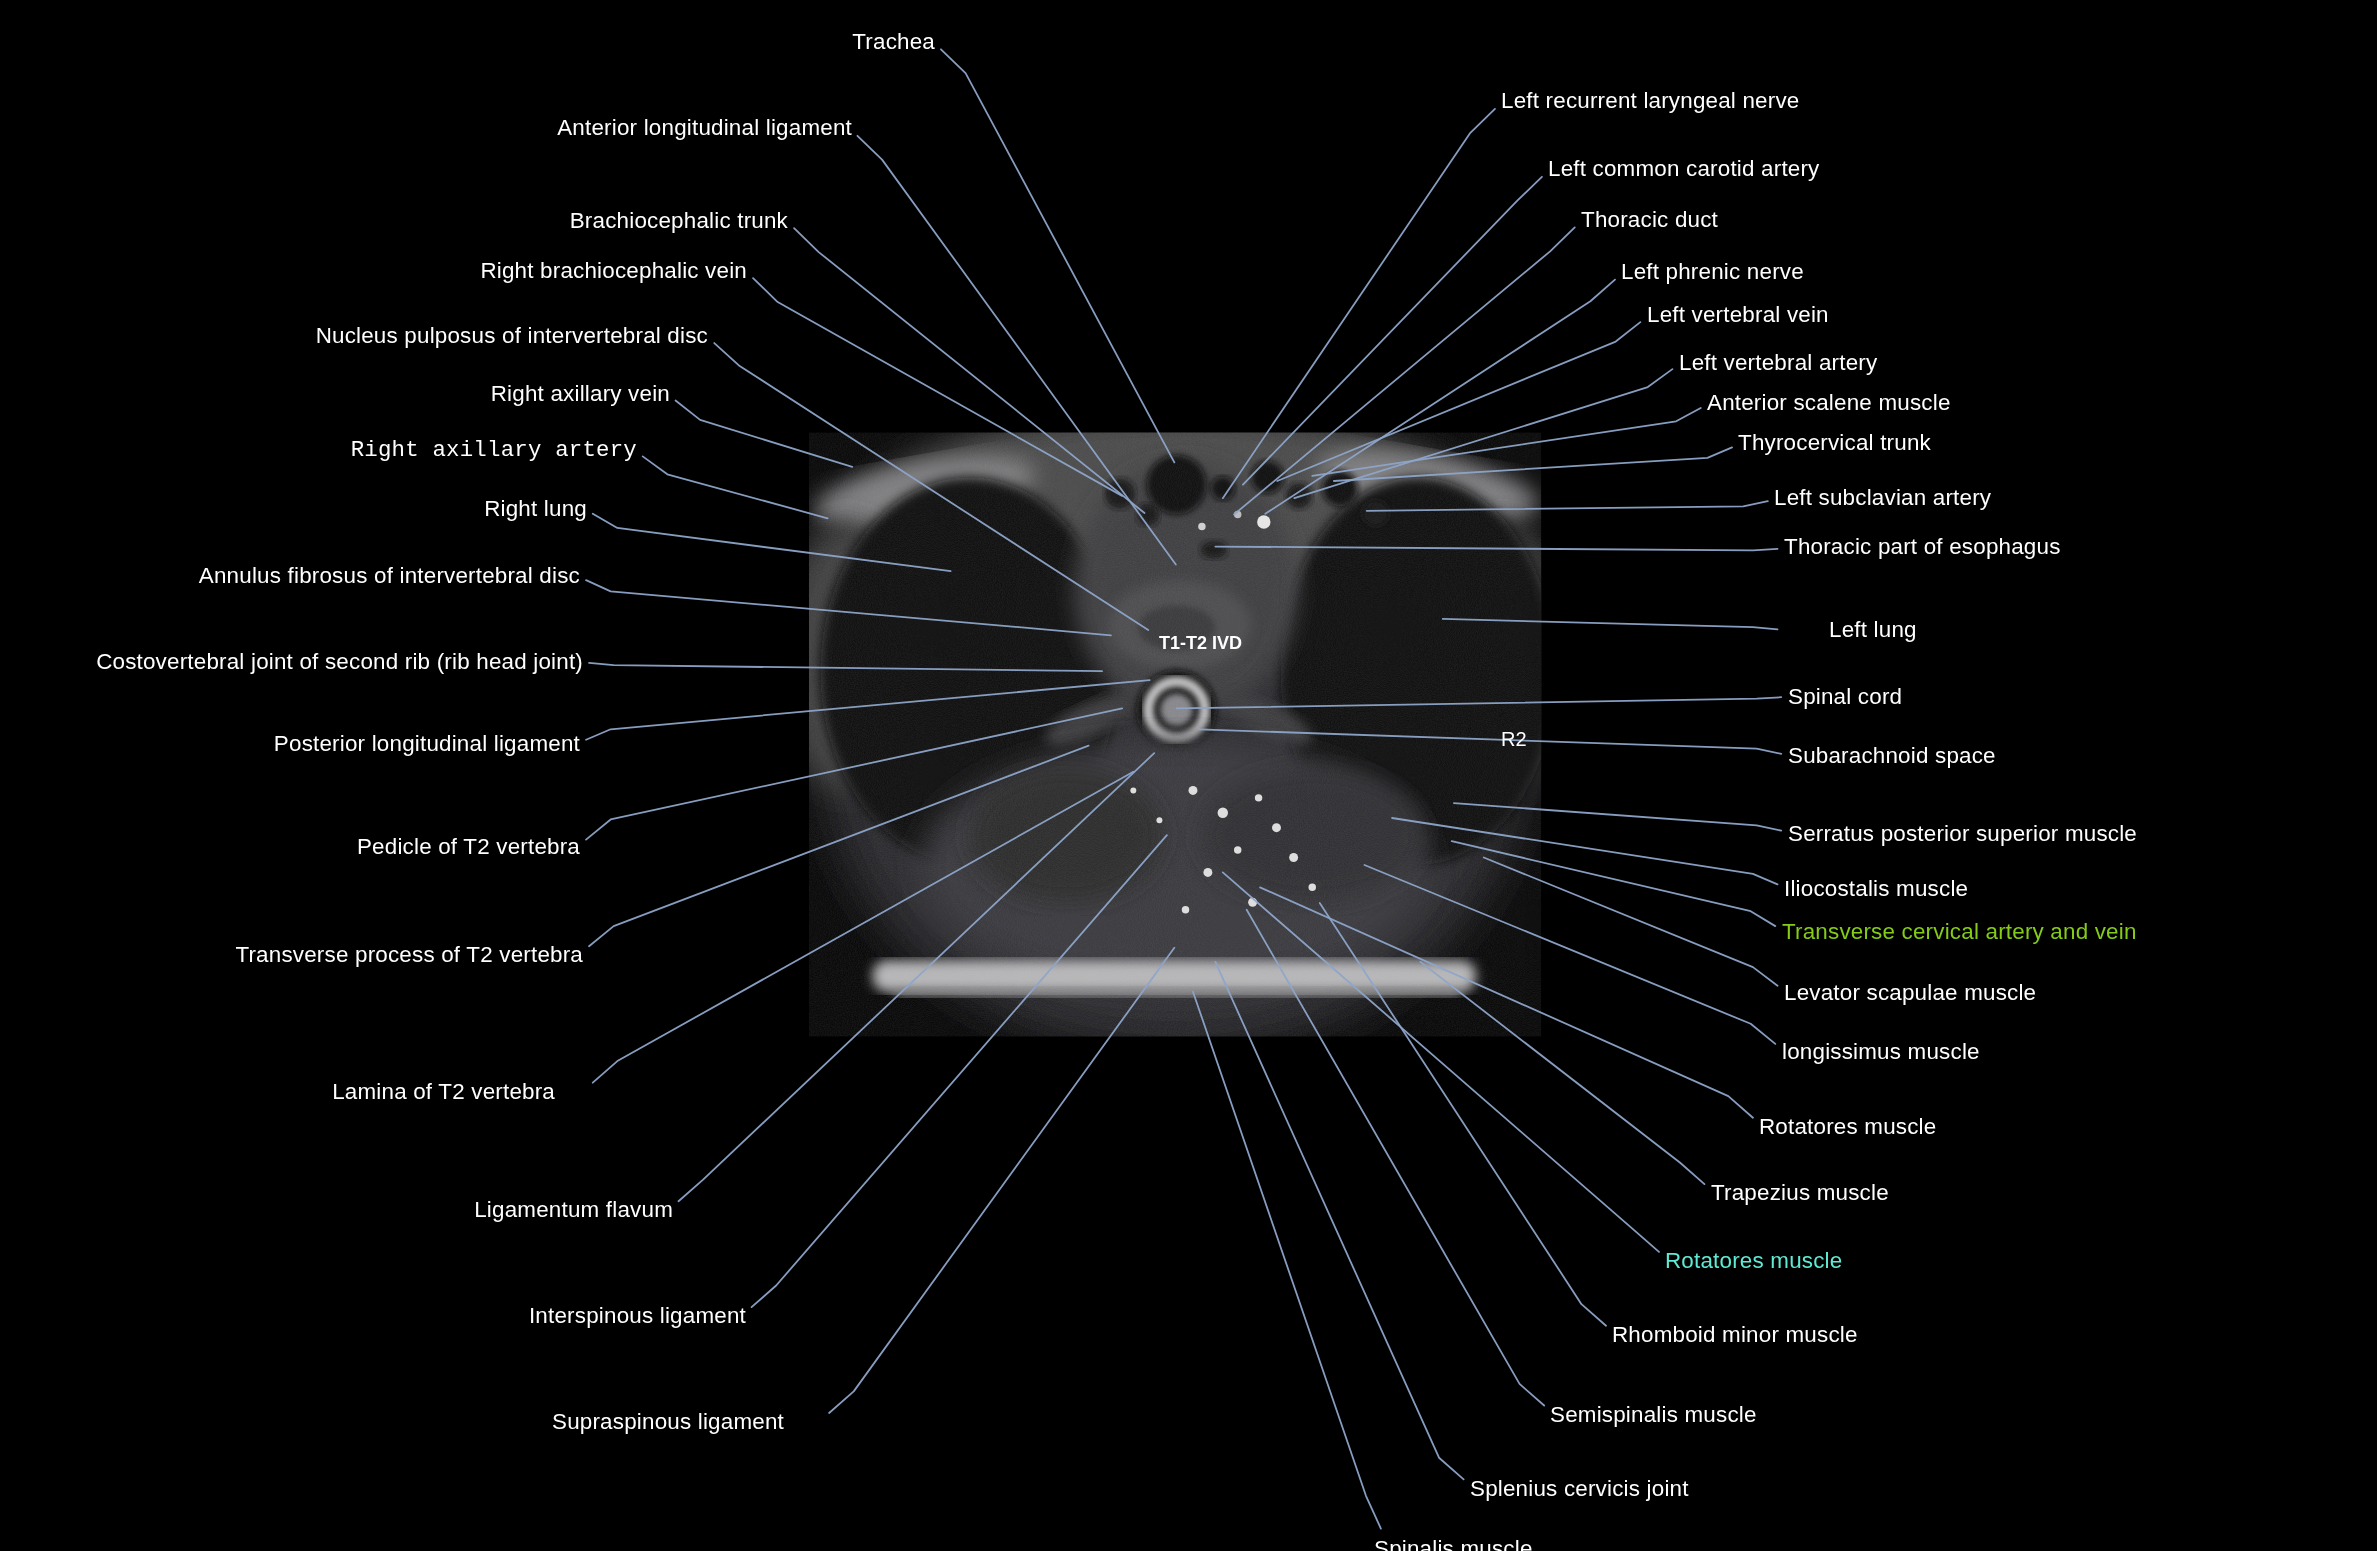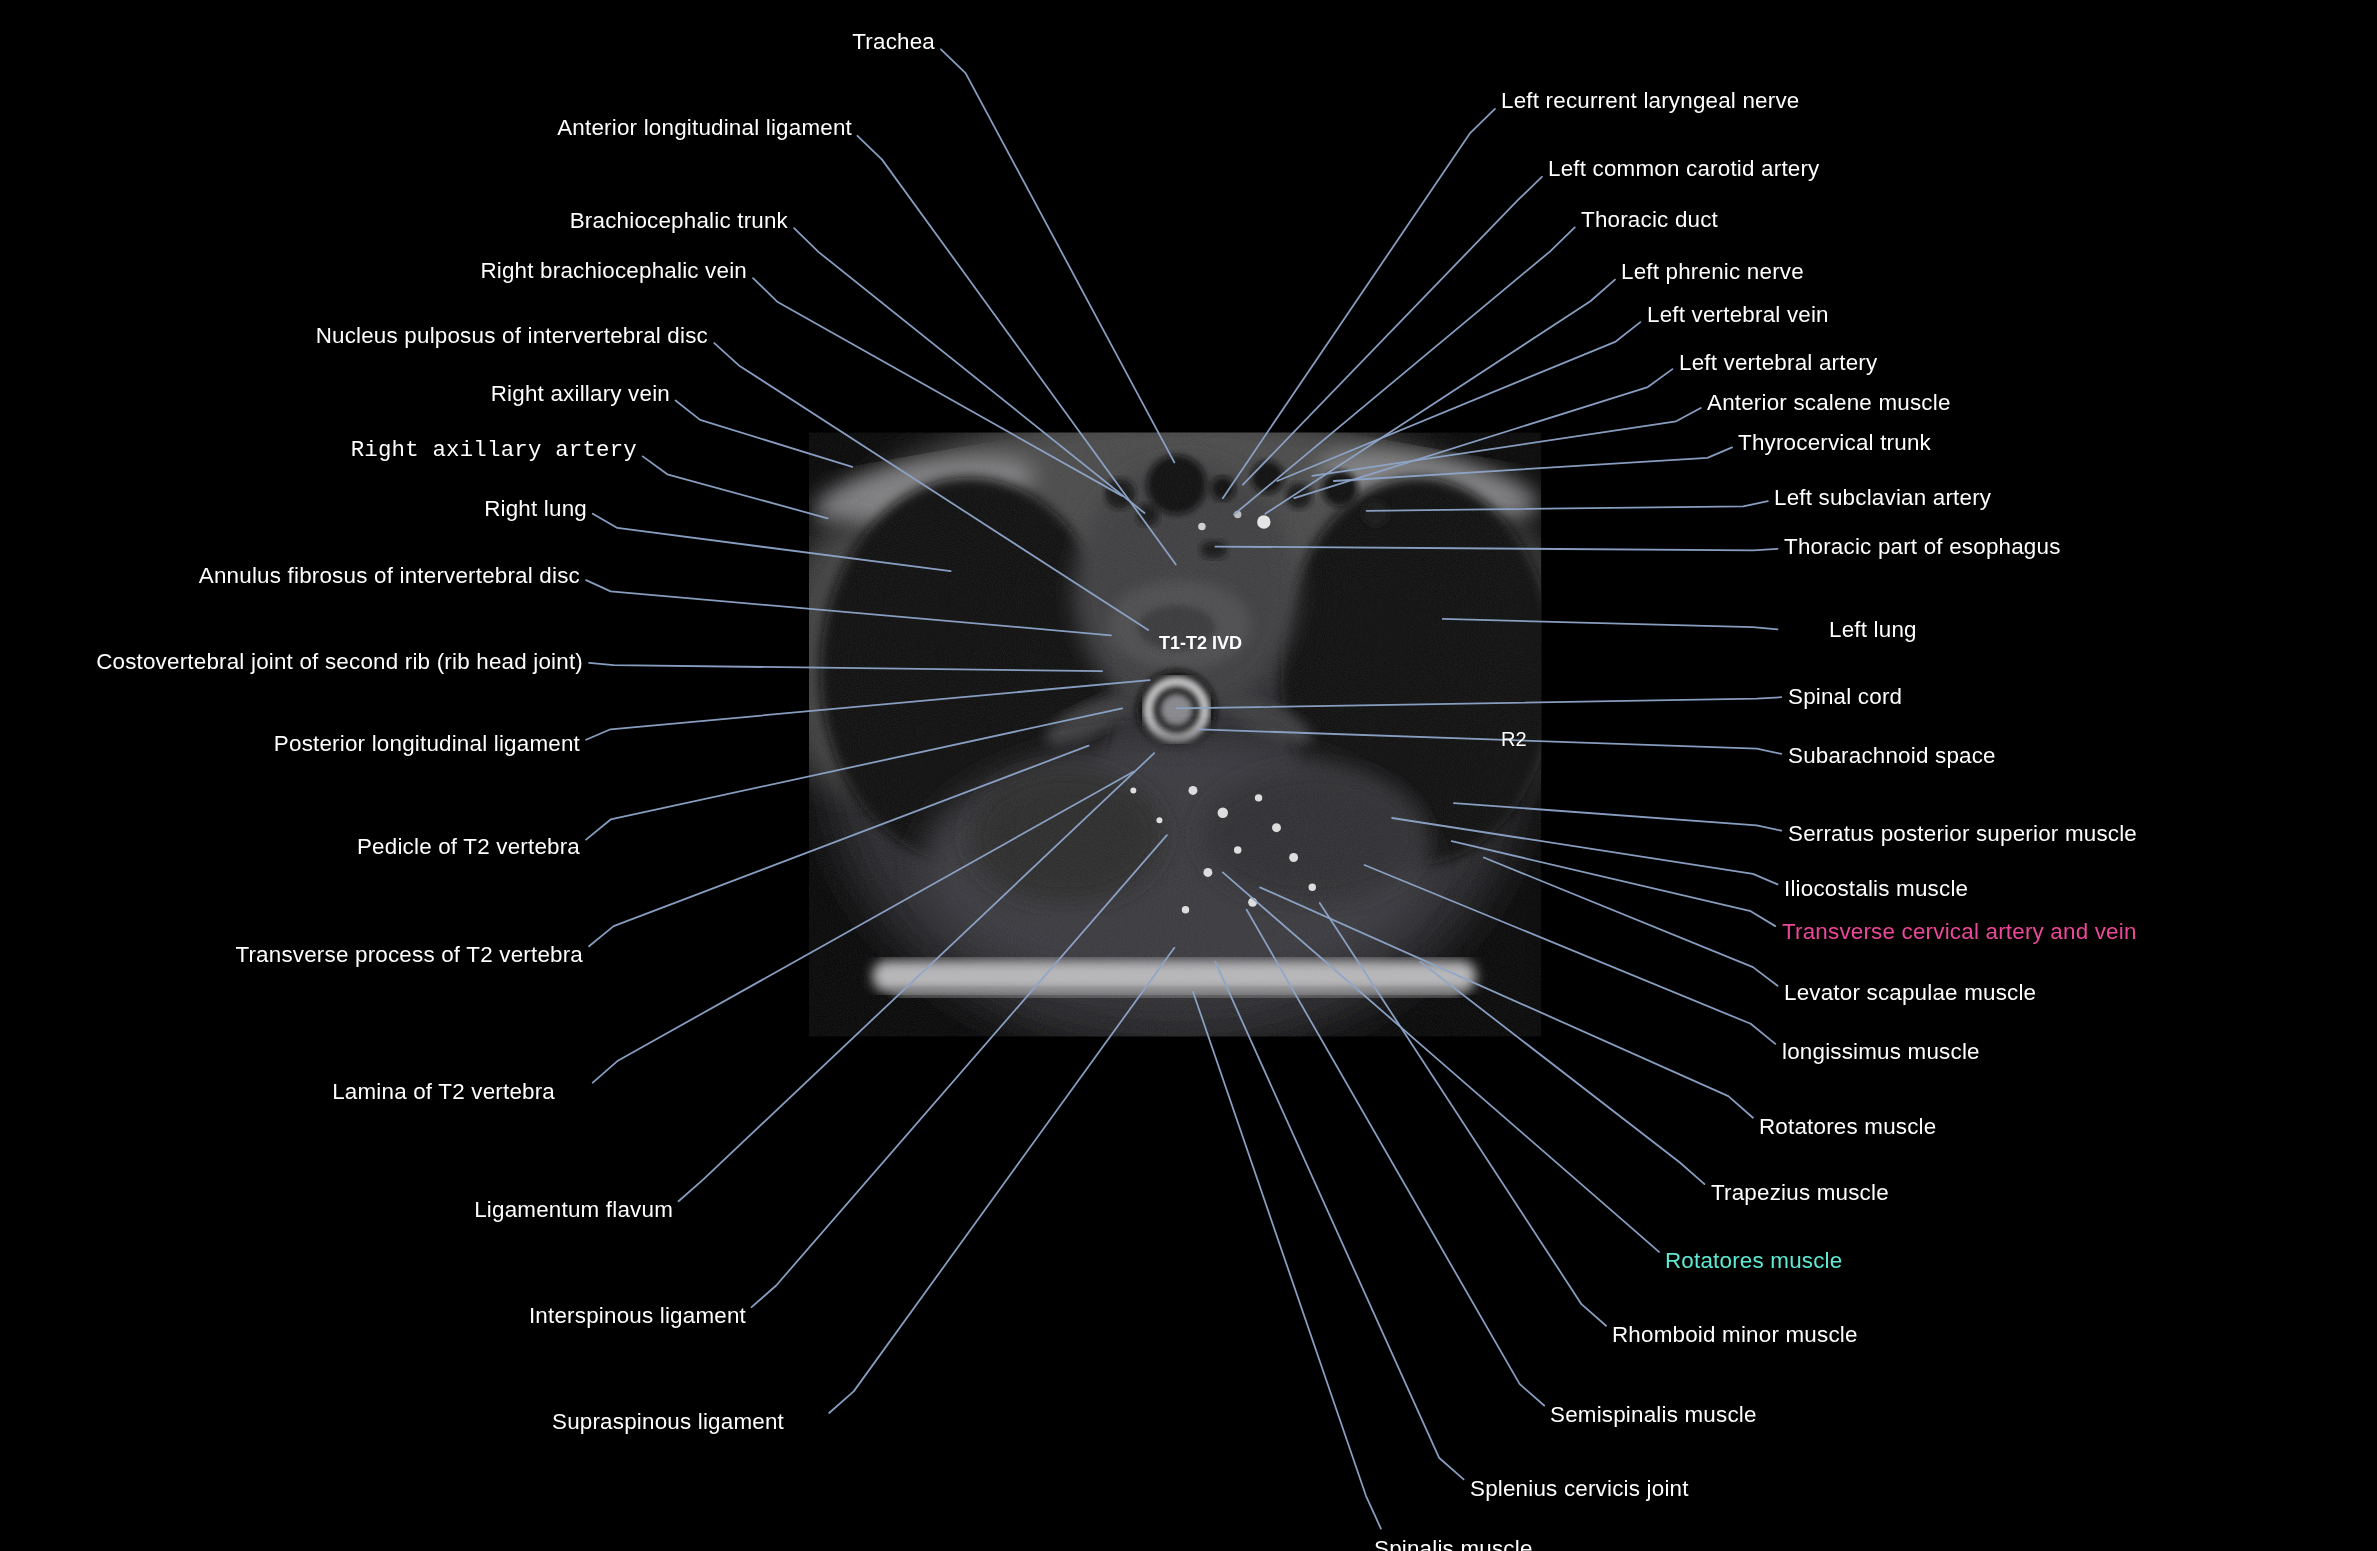--- a/index.html
+++ b/index.html
@@ -180,21 +180,21 @@
       <div class="label right" style="left: 1679px; top: 363px; font-size: 22.4px; color: rgb(255, 255, 255);">Left vertebral artery</div>
       <div class="label right" style="left: 1707px; top: 403px; font-size: 22.4px; color: rgb(255, 255, 255);">Anterior scalene muscle</div>
       <div class="label right" style="left: 1738px; top: 443px; font-size: 22.4px; color: rgb(255, 255, 255);">Thyrocervical trunk</div>
       <div class="label right" style="left: 1774px; top: 498px; font-size: 22.4px; color: rgb(255, 255, 255);">Left subclavian artery</div>
       <div class="label right" style="left: 1784px; top: 547px; font-size: 22.4px; color: rgb(255, 255, 255);">Thoracic part of esophagus</div>
       <div class="label right" style="left: 1784px; top: 630px; font-size: 22.4px; color: rgb(255, 255, 255); margin-left: 45px;">Left lung</div>
       <div class="label right" style="left: 1788px; top: 697px; font-size: 22.4px; color: rgb(255, 255, 255);">Spinal cord</div>
       <div class="label right" style="left: 1788px; top: 756px; font-size: 22.4px; color: rgb(255, 255, 255);">Subarachnoid space</div>
       <div class="label right" style="left: 1788px; top: 834px; font-size: 22.4px; color: rgb(255, 255, 255);">Serratus posterior superior muscle</div>
       <div class="label right" style="left: 1784px; top: 889px; font-size: 22.4px; color: rgb(255, 255, 255);">Iliocostalis muscle</div>
-      <div class="label right" style="left: 1782px; top: 932px; font-size: 22.4px; color: #ec4899;">Transverse cervical artery and vein</div>
+      <div class="label right" style="left: 1782px; top: 932px; font-size: 22.4px; color: #84cc16;">Transverse cervical artery and vein</div>
       <div class="label right" style="left: 1784px; top: 993px; font-size: 22.4px; color: rgb(255, 255, 255);">Levator scapulae muscle</div>
       <div class="label right" style="left: 1782px; top: 1052px; font-size: 22.4px; color: rgb(255, 255, 255);">longissimus muscle</div>
       <div class="label right" style="left: 1759px; top: 1127px; font-size: 22.4px; color: rgb(255, 255, 255);">Rotatores muscle</div>
       <div class="label right" style="left: 1711px; top: 1193px; font-size: 22.4px; color: rgb(255, 255, 255);">Trapezius muscle</div>
       <div class="label right" style="left: 1665px; top: 1261px; font-size: 22.4px; color: #5eead4;">Rotatores muscle</div>
       <div class="label right" style="left: 1612px; top: 1335px; font-size: 22.4px; color: rgb(255, 255, 255);">Rhomboid minor muscle</div>
       <div class="label right" style="left: 1550px; top: 1415px; font-size: 22.4px; color: rgb(255, 255, 255);">Semispinalis muscle</div>
       <div class="label right" style="left: 1470px; top: 1489px; font-size: 22.4px; color: rgb(255, 255, 255);">Splenius cervicis joint</div>
       <div class="label right" style="left: 1374px; top: 1549px; font-size: 22.4px; color: rgb(255, 255, 255);">Spinalis muscle</div>
     </div>

